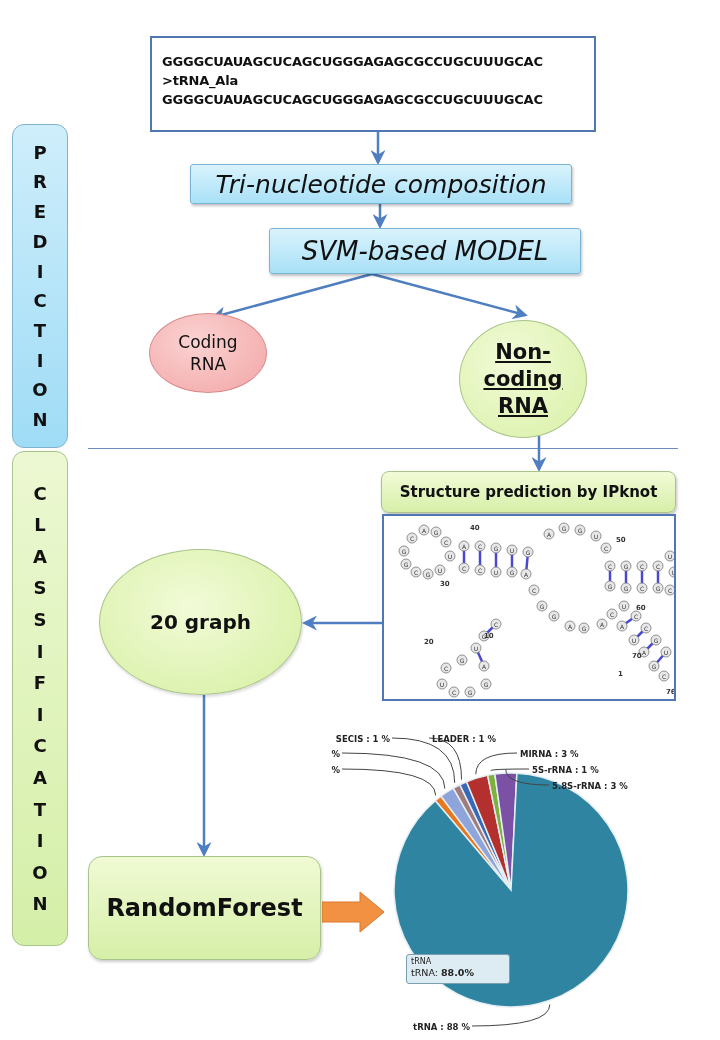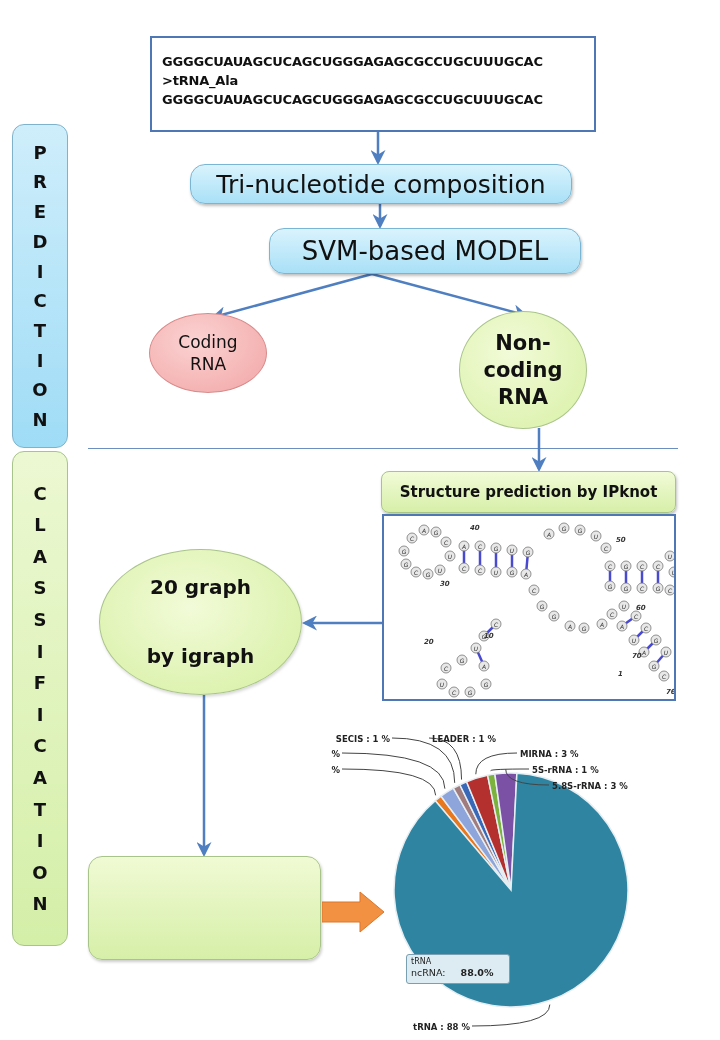--- a/index.html
+++ b/index.html
@@ -10,45 +10,45 @@
              box-sizing:border-box; background:#fff; padding:14px 0 0 10px;
              font-weight:bold; font-size:13px; line-height:19px; letter-spacing:-0.2px; }
   #seq-box div { white-space:nowrap; }
   .sidebar { position:absolute; width:56px; border-radius:12px; box-sizing:border-box;
              display:flex; flex-direction:column; align-items:center; justify-content:space-evenly;
              font-weight:bold; font-size:18px; }
   #pred-bar { left:12px; top:124px; height:324px; border:1.5px solid #7fb3cc;
               background:linear-gradient(to bottom, #cfeefb, #9fdcf6); padding:8px 0; }
   #class-bar { left:12px; top:451px; height:495px; border:1.5px solid #a9c48a;
                background:linear-gradient(to bottom, #ecf8d2, #d4efa8); padding:20px 0; }
-  .blue-box { position:absolute; border:1.5px solid #7ab6d3; border-radius:15px; box-sizing:border-box;
+  .blue-box { position:absolute; border:1.5px solid #7ab6d3; border-radius:3px; box-sizing:border-box;
               background:linear-gradient(to bottom, #d9f3fd, #a9e0f7);
               box-shadow:1px 2px 3px rgba(0,0,0,0.25);
-              display:flex; align-items:center; justify-content:center; font-size:25px; }
+              display:flex; align-items:center; justify-content:center; font-size:25px;font-style:italic; }
   #tri-box { left:190px; top:164px; width:382px; height:40px; }
   #svm-box { left:227px; top:228px; width:312px; height:46px; font-size:26px;margin-left:42px; }
   .ellipse { position:absolute; border-radius:50%; box-sizing:border-box; display:flex;
              flex-direction:column; align-items:center; justify-content:center; text-align:center; }
   #coding { left:149px; top:313px; width:118px; height:80px; border:1.5px solid #d88a8a;
             background:radial-gradient(ellipse at 40% 35%, #fbd2d2, #f2a5a5); font-size:17px; line-height:22px; }
-  #noncoding { left:459px; top:311px; width:128px; height:118px; border:1.5px solid #a9c48a;
+  #noncoding { left:459px; top:320px; width:128px; height:118px; border:1.5px solid #a9c48a;
                background:radial-gradient(ellipse at 40% 35%, #f2fbd8, #d8f0a5); font-size:21px;
-               font-weight:bold; line-height:27px; }
+               font-weight:bold; line-height:27px;text-decoration:underline; }
   #graphprops { left:99px; top:549px; width:203px; height:146px; border:1.5px solid #a9c48a;
                 background:radial-gradient(ellipse at 45% 40%, #f2fbd8, #d5efa0);
                 font-weight:bold; font-size:20px; line-height:29px;
                 box-shadow:1px 2px 3px rgba(0,0,0,0.15);gap:40px; }
   #struct-title { left:381px; top:471px; width:295px; height:42px; border:1.5px solid #a9c48a;
                   border-radius:8px; box-sizing:border-box;
                   background:linear-gradient(to bottom, #f2fbd8, #d6efa8);
                   box-shadow:1px 2px 3px rgba(0,0,0,0.25);
                   display:flex; align-items:center; justify-content:center;
                   font-weight:bold; font-size:15px; white-space:nowrap;text-align:right; }
   #struct-box { left:382px; top:514px; width:294px; height:187px; border:2px solid #4f77b3;
-                box-sizing:border-box; background:#fff;font-style:italic; }
+                box-sizing:border-box; background:#fff; }
   #rf-box { left:88px; top:856px; width:233px; height:104px; border:1.5px solid #a9c48a;
             border-radius:14px; box-sizing:border-box;
             background:linear-gradient(to bottom, #f0fad4, #d6efa8);
             box-shadow:1px 2px 3px rgba(0,0,0,0.2);
             display:flex; flex-direction:column; align-items:center; justify-content:center;
             font-weight:bold; font-size:24px; line-height:33px; }
   #divider { left:88px; top:448px; width:590px; height:1px; background:#6a8fbf; }
   svg text { font-family:"DejaVu Sans", "Liberation Sans", sans-serif; }
   #tooltip { left:406px; top:954px; width:104px; height:30px; border:1.5px solid #7a9fb0;
              border-radius:3px; background:#dcecf2; box-sizing:border-box; padding:1px 4px;
@@ -276,24 +276,24 @@
       <text x="100" y="122" font-size="7" fill="#333" font-weight="bold">10</text>
       <text x="40" y="128" font-size="7" fill="#333" font-weight="bold">20</text>
       <text x="248" y="142" font-size="7" fill="#333" font-weight="bold">70</text>
       <text x="234" y="160" font-size="7" fill="#333" font-weight="bold">1</text>
       <text x="282" y="178" font-size="7" fill="#333" font-weight="bold">76</text>
     </svg>
 </div>
 
 <div id="graphprops" class="ellipse">
   <span>20 graph</span>
-  <span>by igraph</span>
 </div>
 
 <div id="rf-box" class="abs">
+  <span>RandomForest</span>
 </div>
 
 <svg class="abs" style="left:322px;top:890px" width="66" height="44">
   <path d="M0,12 L38,12 L38,2 L62,22 L38,42 L38,32 L0,32 z" fill="#f39142" stroke="#d9772d" stroke-width="1"></path>
 </svg>
 
 <svg id="pie-svg" class="abs" style="left:330px;top:730px" width="390" height="310">
     <path d="M181,160 L105.29445249637506,70.79422621166057 A117,117 0 0 1 111.04511698227034,66.2166627701074 Z" fill="#e8781f" stroke="#e6eef2" stroke-width="1.5"></path>
     <path d="M181,160 L111.04511698227034,66.2166627701074 A117,117 0 0 1 123.35090103884994,58.18850070366547 Z" fill="#8ea5dc" stroke="#e6eef2" stroke-width="1.5"></path>
     <path d="M181,160 L123.35090103884994,58.18850070366547 A117,117 0 0 1 129.85745530184093,54.76958556673456 Z" fill="#a07c7f" stroke="#e6eef2" stroke-width="1.5"></path>
@@ -315,15 +315,15 @@
     <path d="M199,39 Q160.57115318975931,39 160.57115318975931,40.73700398697122" fill="none" stroke="#444" stroke-width="1"></path>
     <text x="202" y="43" text-anchor="start" font-size="8.5" font-weight="bold" fill="#222">5S-rRNA : 1 %</text>
     <path d="M219,55 Q175.67985768353847,55 175.67985768353847,39.117014903946895" fill="none" stroke="#444" stroke-width="1"></path>
     <text x="222" y="59" text-anchor="start" font-size="8.5" font-weight="bold" fill="#222">5.8S-rRNA : 3 %</text>
     <path d="M142,296 Q219.83417678667223,296 219.83417678667223,274.5988949043641" fill="none" stroke="#444" stroke-width="1"></path>
     <text x="140" y="300" text-anchor="end" font-size="8.5" font-weight="bold" fill="#222">tRNA : 88 %</text>
   </svg>
 
 <div id="tooltip" class="abs">
   <div>tRNA</div>
-  <div class="big"><span>ncRNA:</span>
-  <b style="margin-left:12px">88.0%</b></div>
+  <div class="big"><span>tRNA:</span>
+  <b style="margin-left:0">88.0%</b></div>
 </div>
 
 </body></html>

